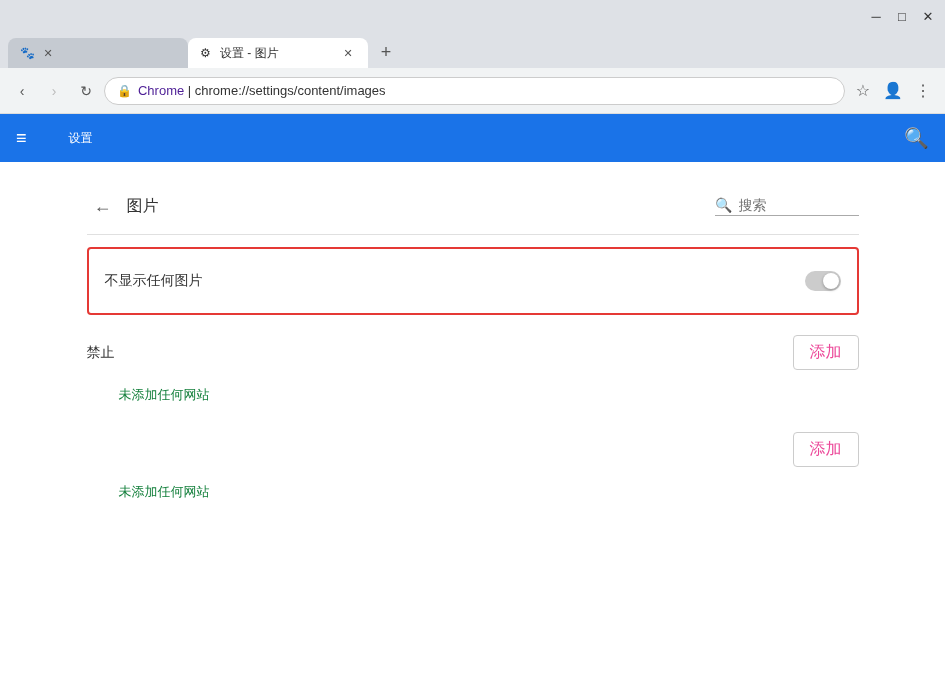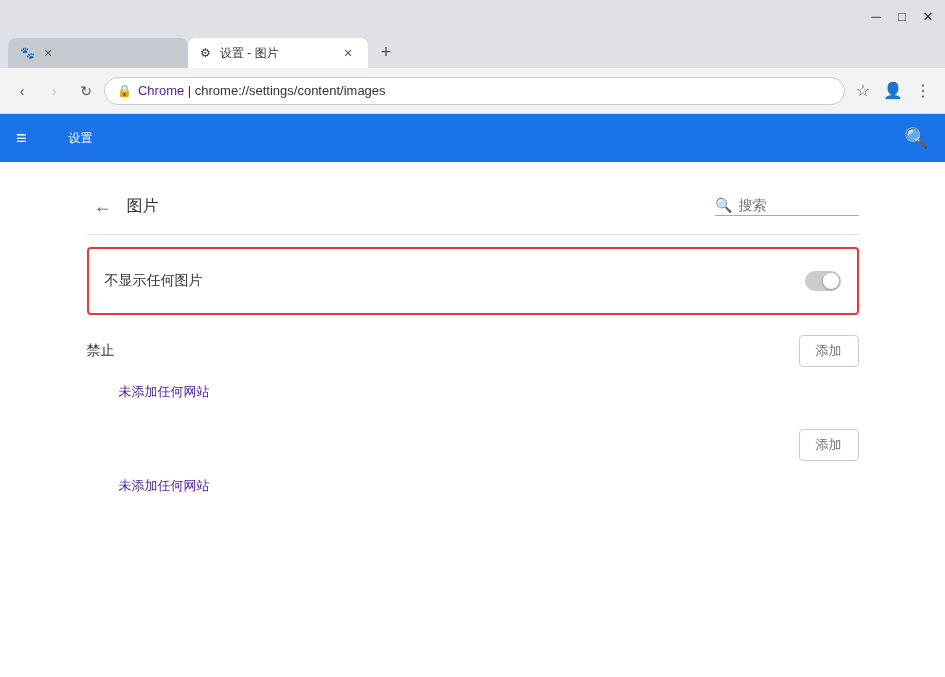--- a/index.html
+++ b/index.html
@@ -212,27 +212,27 @@
     .section-label {
       flex: 1;
       font-size: 14px;
       color: #333;
     }
     .add-btn {
       border: 1px solid #ccc;
       background: #fff;
       border-radius: 4px;
       padding: 6px 16px;
-      font-size: 13px;
-      color: #737373;
+      font-size: 16px;
+      color: #ec4899;
       cursor: pointer;
     }
     .empty-text {
       font-size: 13px;
-      color: #4c1d95;
+      color: #15803d;
       margin-left: 32px;
       padding: 8px 0;
     }
 
     
     ::-webkit-scrollbar { width: 6px; }
     ::-webkit-scrollbar-track { background: #f1f1f1; }
     ::-webkit-scrollbar-thumb { background: #ccc; border-radius: 3px; }
   </style>
 </head>

